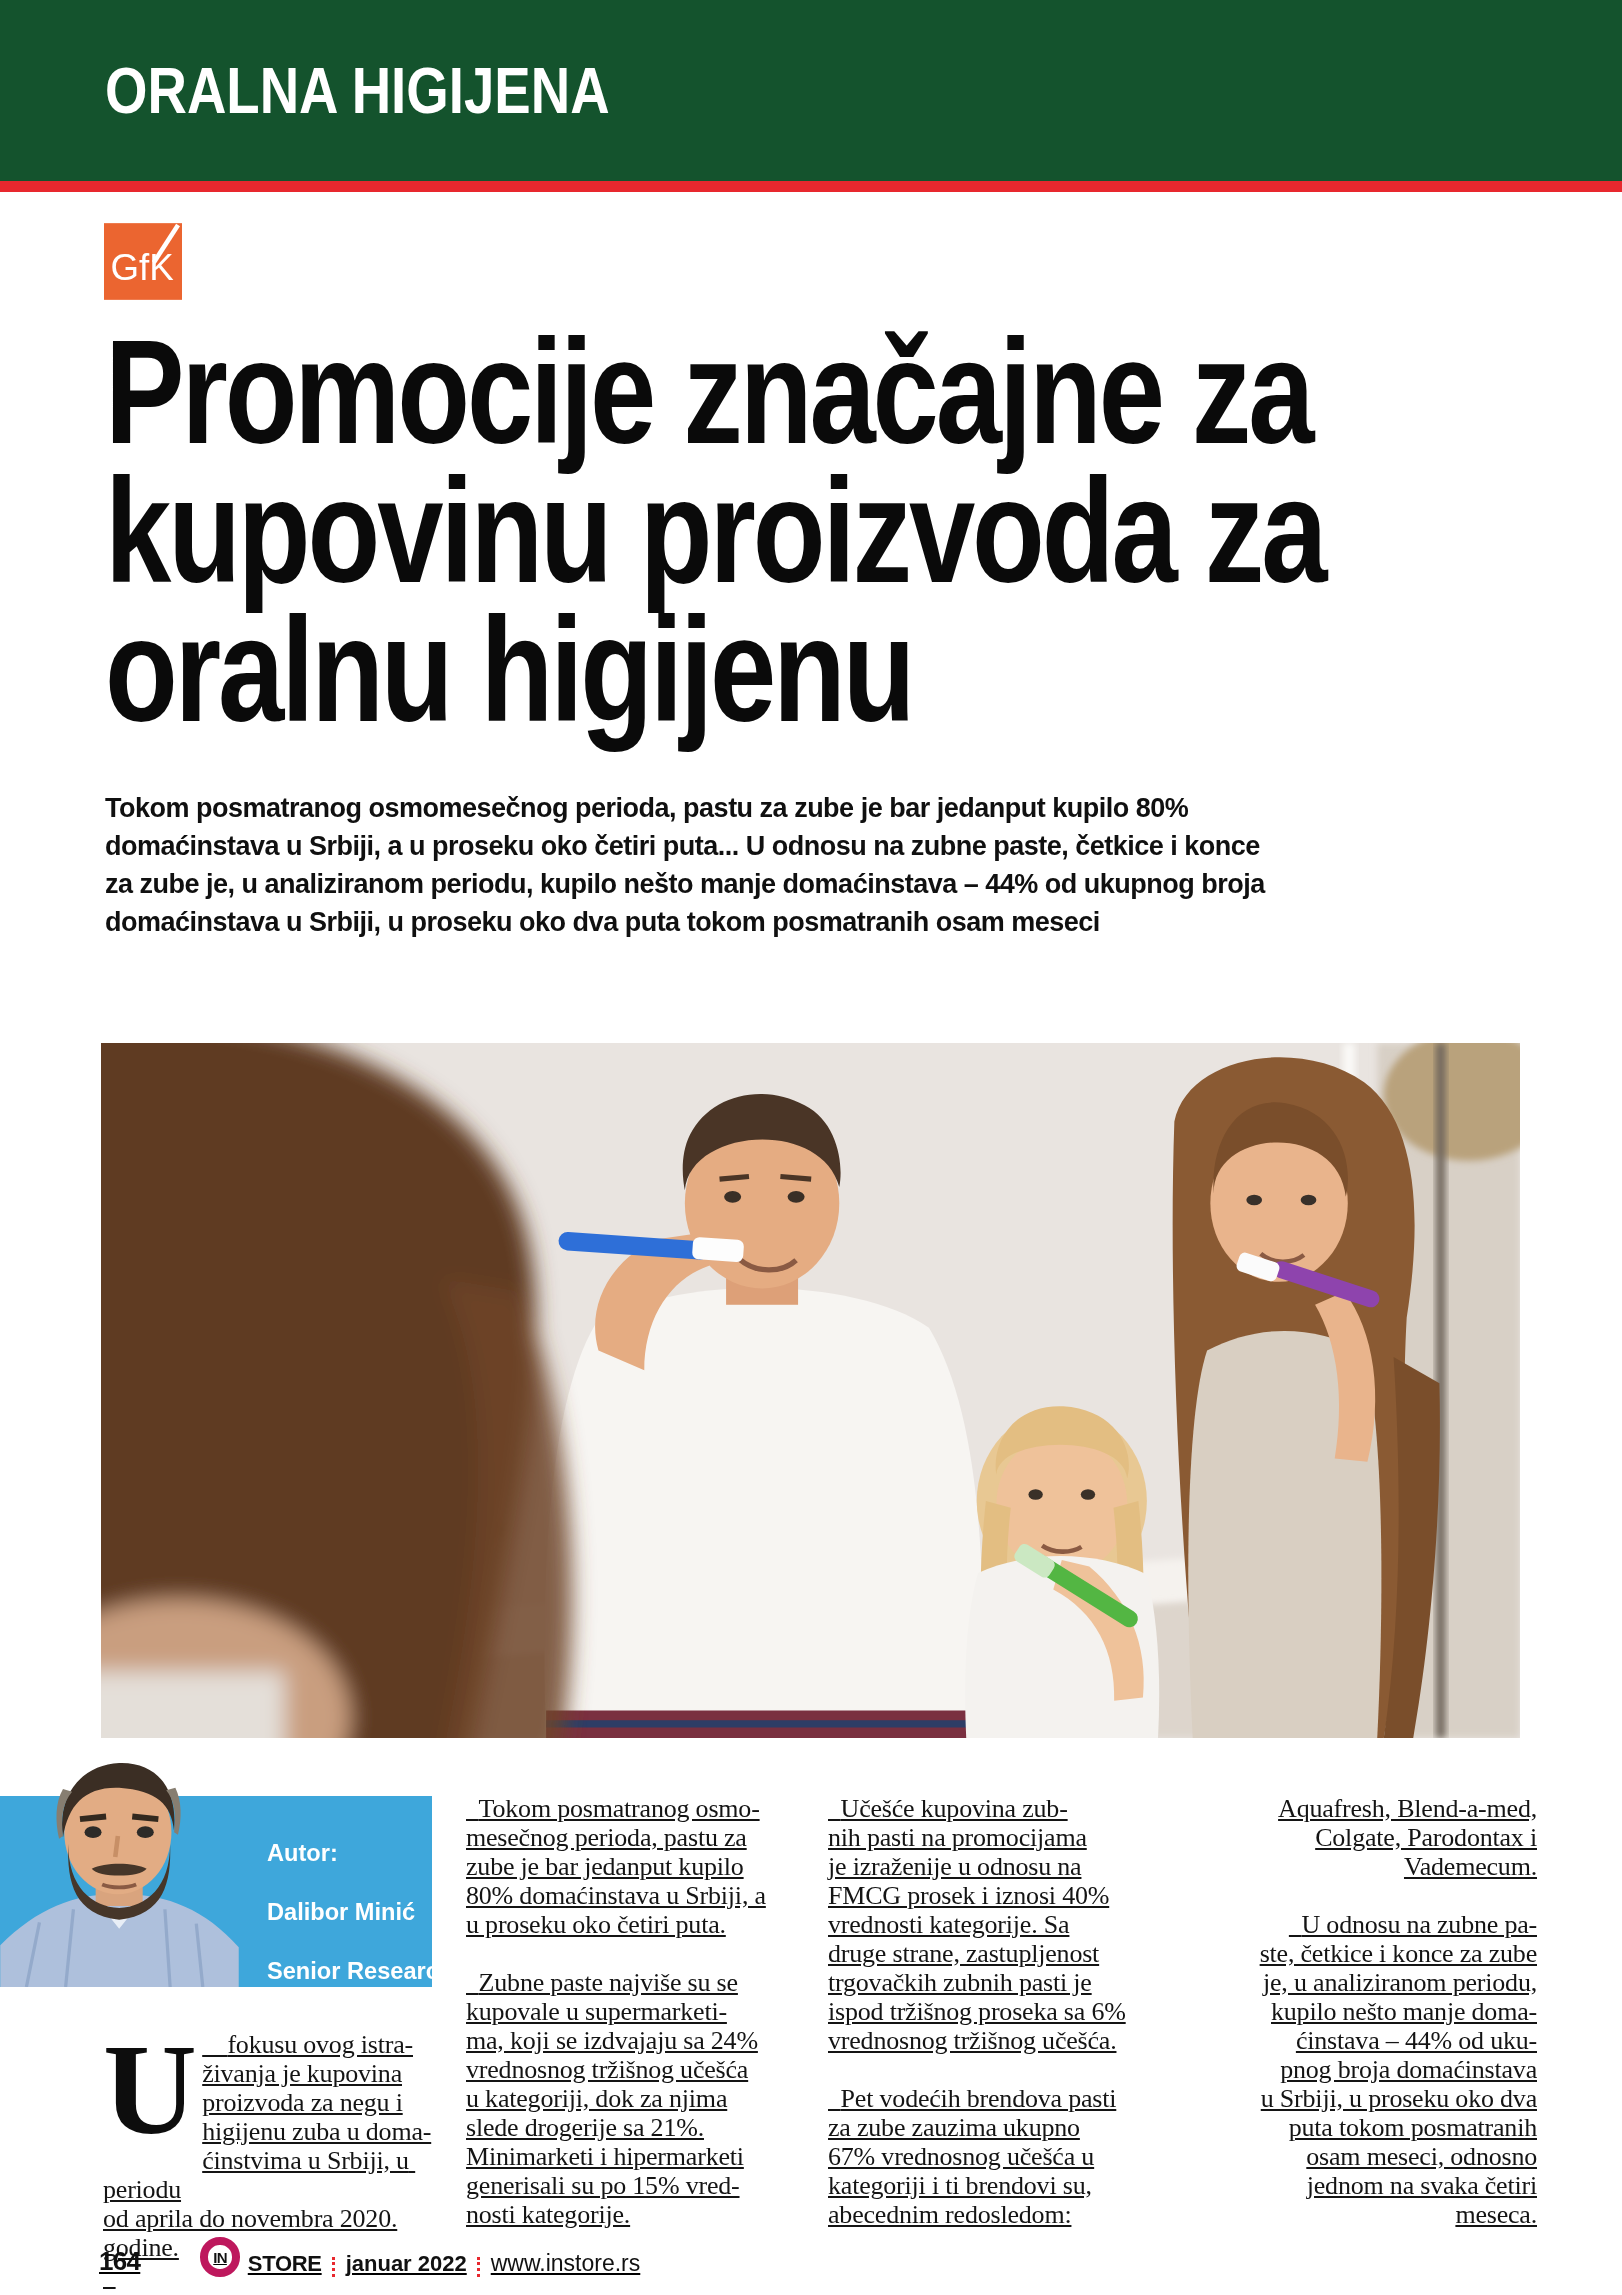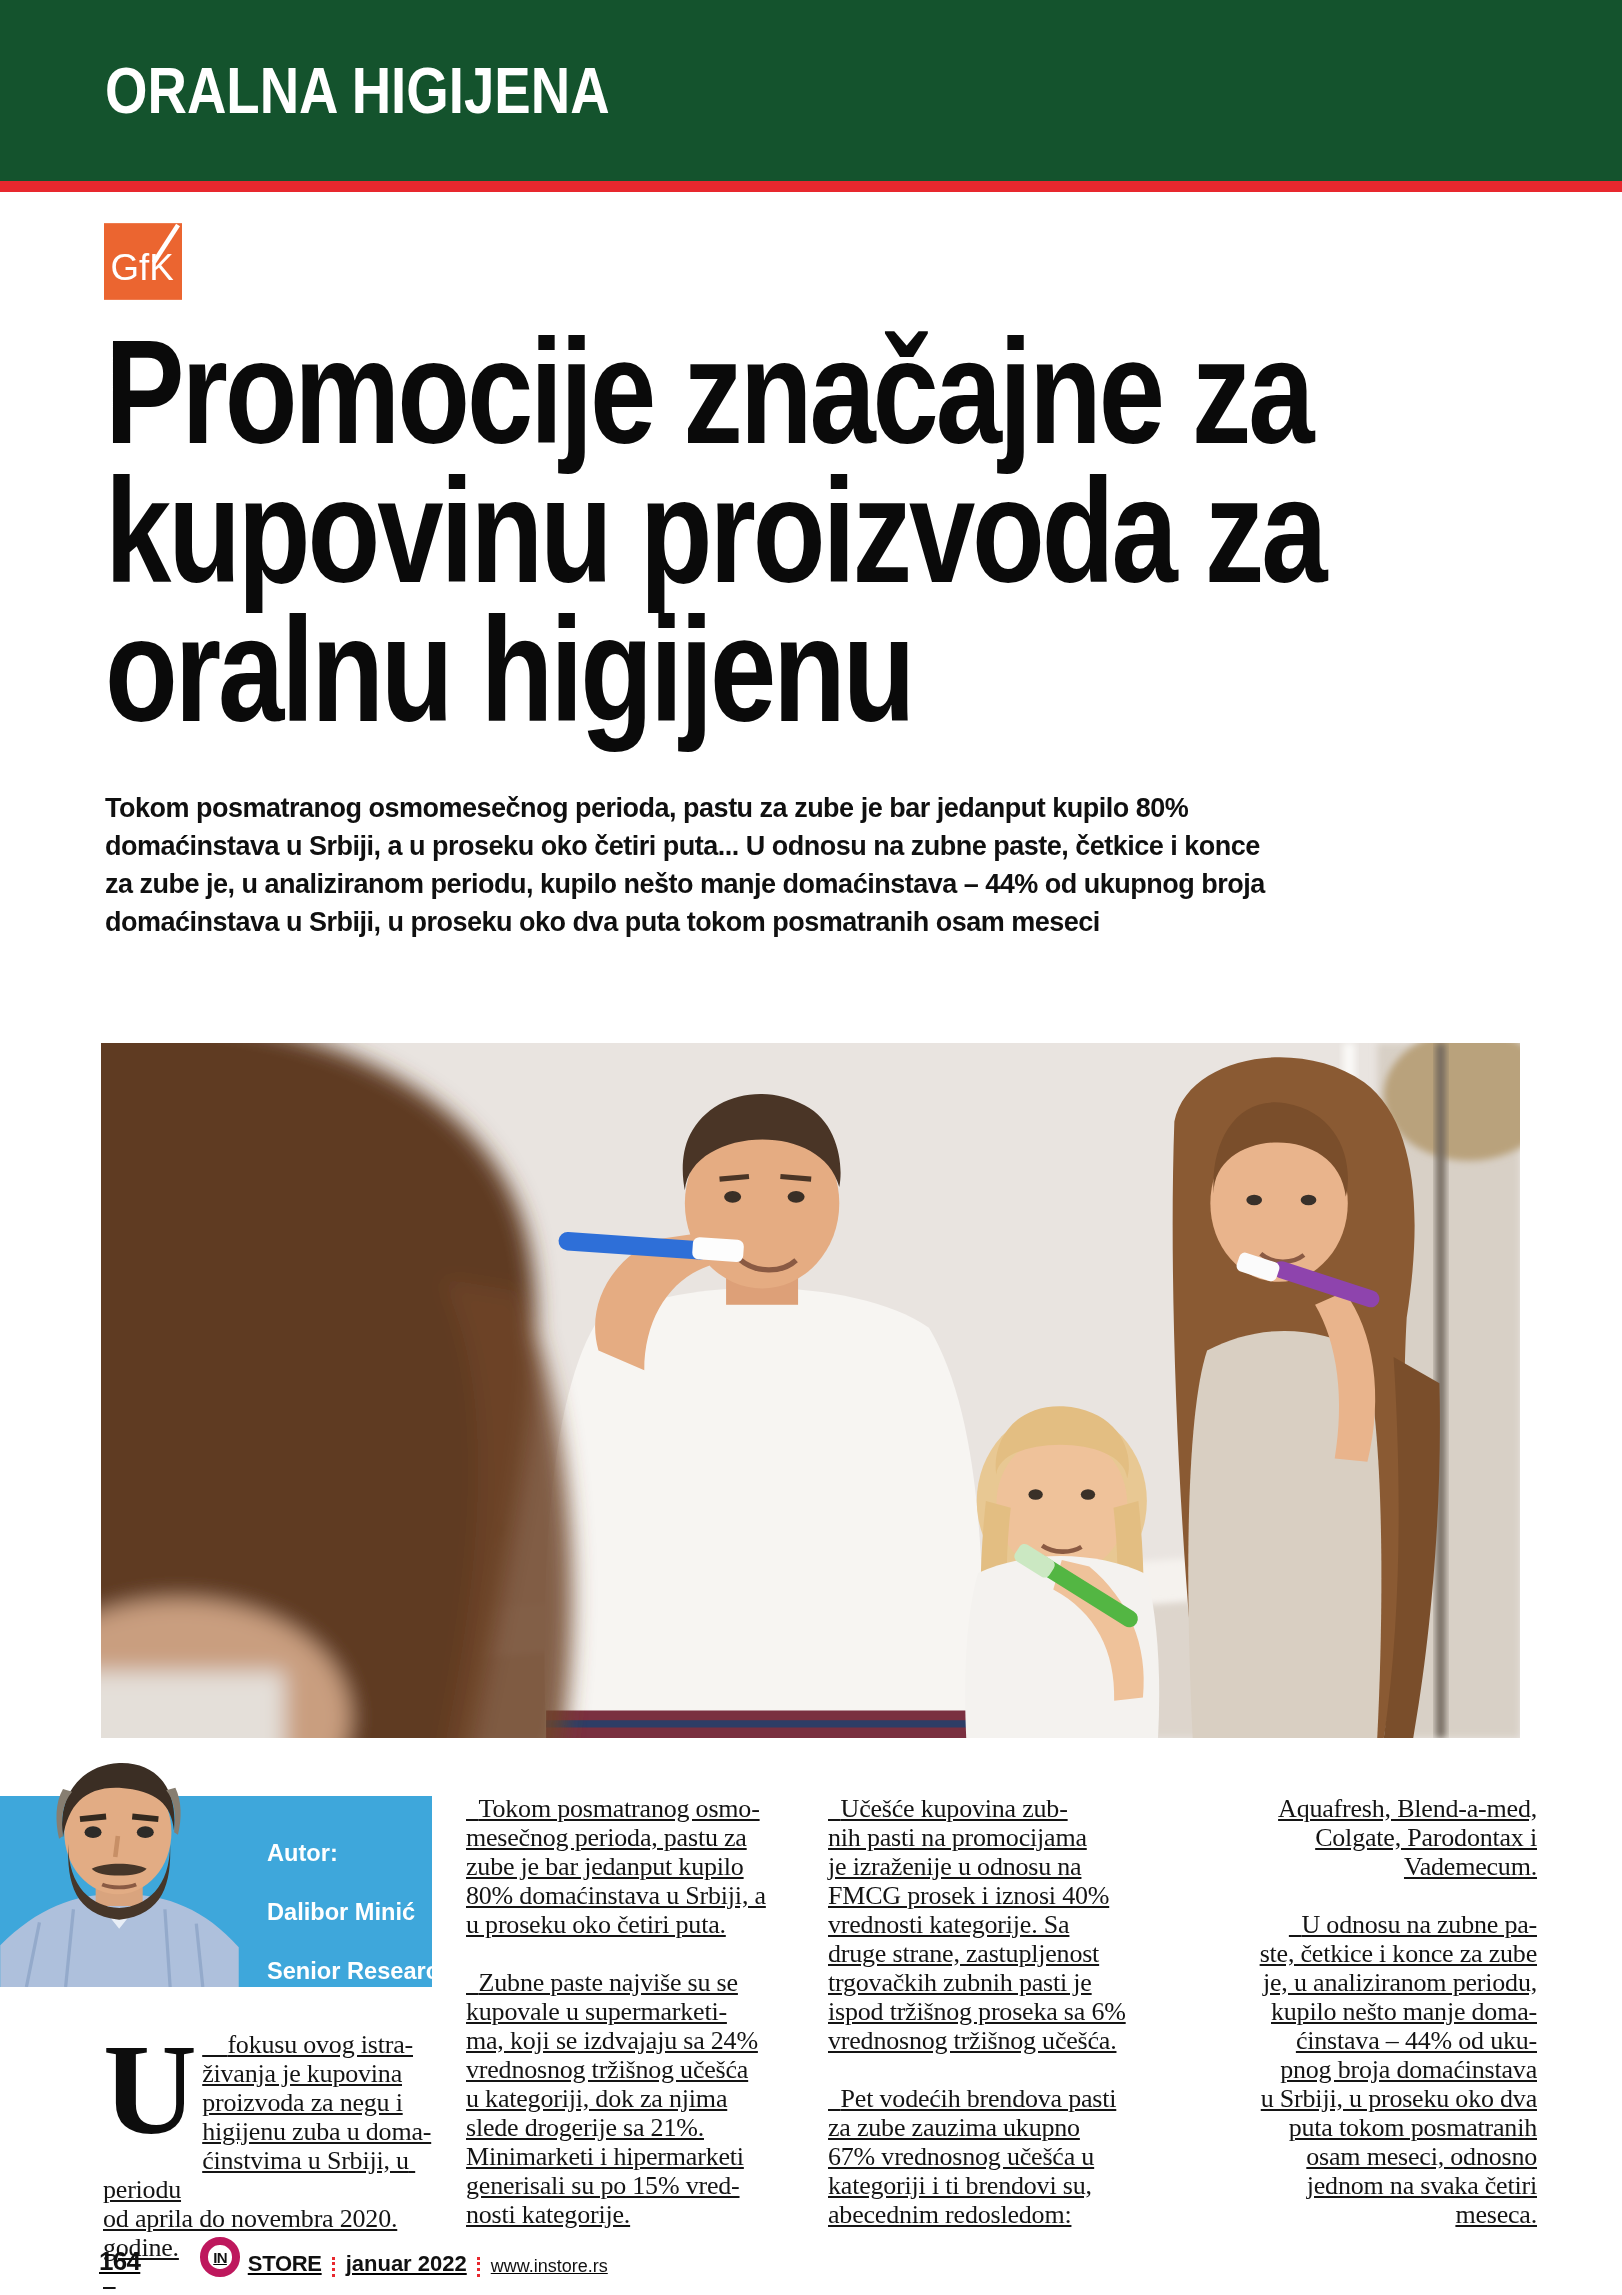--- a/index.html
+++ b/index.html
@@ -51,21 +51,21 @@
 
   
   .footer{position:absolute;left:99px;top:2248px;height:29px;display:flex;align-items:flex-end;text-decoration:underline;}
   .page-number{font-size:26px;font-weight:700;color:#111;letter-spacing:-0.7px;}
   .brand-circle{width:23.6px;height:23.6px;border:8px solid #be185d;border-radius:50%;
     display:flex;align-items:center;justify-content:center;margin-left:60px;
     font-size:15px;font-weight:700;color:#111;letter-spacing:-0.7px;}
   .brand-store{font-size:22px;font-weight:700;color:#111;margin-left:7.9px;letter-spacing:-0.3px;}
   .dot-sep{height:19.6px;border-left:3.3px dotted #E8282E;margin:0 10.5px;}
   .issue{font-size:22px;font-weight:700;color:#111;}
-  .website{font-size:18px;font-weight:400;color:#111;}
+  .website{font-size:23px;font-weight:400;color:#111;}
 </style>
 </head>
 <body>
 
 <div id="page">
 
   <div class="header-bar">
     <div class="header-title">ORALNA HIGIJENA</div>
   </div>
   <div class="accent-line"></div>

